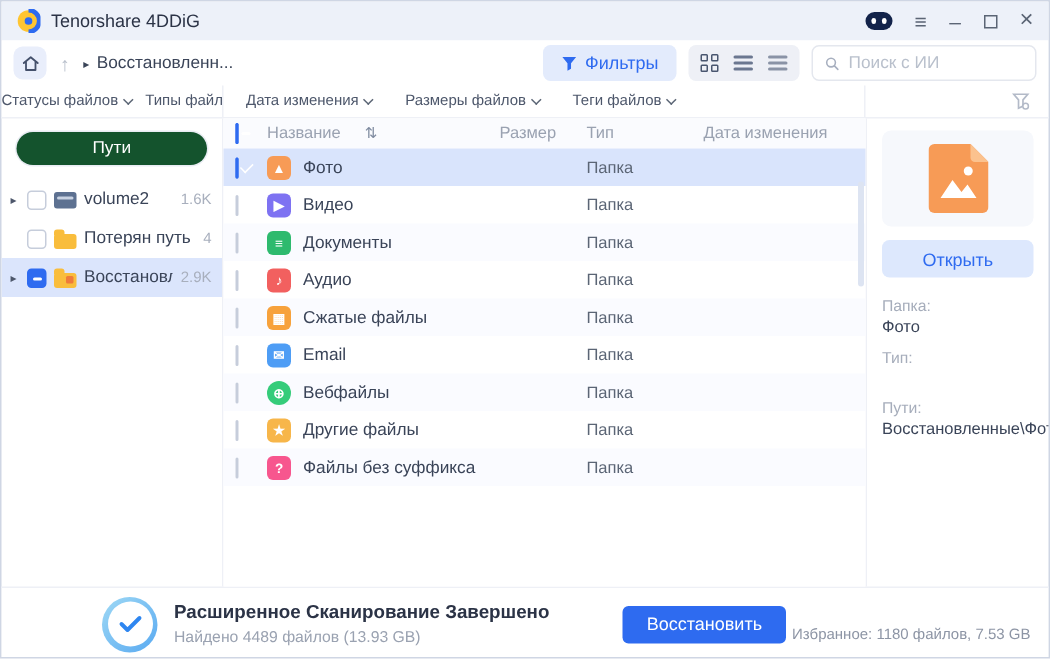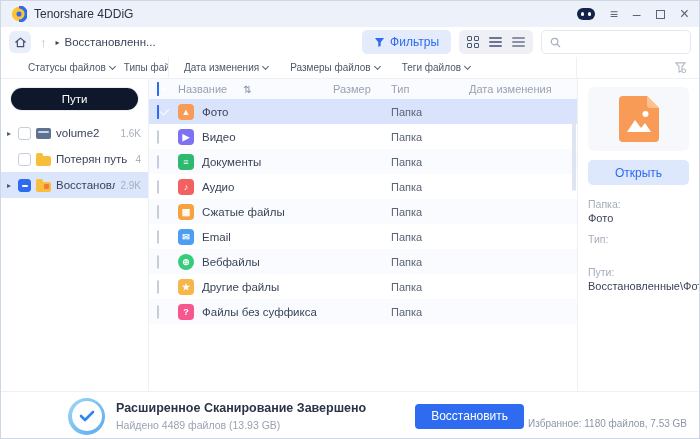--- a/index.html
+++ b/index.html
@@ -32,33 +32,33 @@
   .vt-lines { width:13px; height:10px; display:flex; flex-direction:column; justify-content:space-between; }
   .vt-lines i { height:1.6px; background:#8a93a6; border-radius:1px; }
   .vt-lines.dark i { background:#6b7790; }
   .search-box { width:150px; height:24px; border:1px solid #e4e7ee; border-radius:5px; display:flex; align-items:center; padding:0 8px; gap:6px; background:#fff; }
   .search-box input { border:none; outline:none; width:100%; font-size:11.5px; font-family:"Liberation Sans",sans-serif; color:#3a4458; background:transparent; }
   .search-box input::placeholder { color:#b9c0cc; }
 
   
   .filterbar { height:22px; background:#fff; border-bottom:1px solid #eef0f6; display:flex; font-size:10px; color:#4d576b; }
   .fseg { display:flex; align-items:center; }
-  .fseg-left { width:148px; padding-left:7px; gap:9px; border-right:1px solid #eef0f6; overflow:hidden;margin-left:20px; }
+  .fseg-left { width:148px; gap:9px; border-right:1px solid #eef0f6; overflow:hidden; }
   .fseg-mid { flex:1; padding-left:15px; gap:22px; border-right:1px solid #eef0f6; }
   .fseg-right { width:122px; justify-content:flex-end; padding-right:12px; }
   .f-item { display:flex; align-items:center; gap:4px; white-space:nowrap; }
   .chev { width:5px; height:5px; border-right:1.4px solid #5b6575; border-bottom:1.4px solid #5b6575; transform:rotate(45deg); margin-top:-3px; }
 
   
   .content { height:312px; display:flex; }
 
   .sidebar { width:148px; border-right:1px solid #eef0f6; padding-top:5px; }
   .tabs { margin:3px 9px 9px; background:#f4f6fa; border:1px solid #e9ecf3; border-radius:13px; display:flex; height:24px; }
   .tab { flex:1; display:flex; align-items:center; justify-content:center; font-size:11.5px; color:#59657c; border-radius:12px; }
-  .tab.active { background:#0f172a; color:#fff; }
+  .tab.active { background:#14532d; color:#fff; }
   .tree-item { height:26px; display:flex; align-items:center; padding:0 7px 0 4px; gap:5px; font-size:11.5px; color:#3a4458; }
   .tree-item.selected { background:#dbe5fc; }
   .expander { width:8px; font-size:8px; color:#4d576b; text-align:center; flex:0 0 8px; }
   .count { margin-left:auto; color:#a8afbd; font-size:10px; }
   .tree-label { white-space:nowrap; overflow:hidden; }
 
   .cbx { width:13px; height:13px; border:1px solid #c6cddb; border-radius:3px; background:#fff; position:relative; flex:0 0 13px; }
   .cbx.checked, .cbx.indet { background:#2e6bf0; border-color:#2e6bf0; }
   .cbx.checked::after { content:""; position:absolute; left:3.5px; top:1px; width:4px; height:7px; border-right:1.5px solid #fff; border-bottom:1.5px solid #fff; transform:rotate(45deg); }
   .cbx.indet::after { content:""; position:absolute; left:2.5px; top:5px; width:6px; height:2px; background:#fff; border-radius:1px; }
@@ -159,20 +159,21 @@
           <i></i>
           <i></i>
           <i></i>
         </span>
     </div>
     <div class="search-box">
       <svg width="11" height="11" viewBox="0 0 12 12">
         <circle cx="5" cy="5" r="3.6" fill="none" stroke="#a7afbf" stroke-width="1.3"></circle>
         <path d="M7.8 7.8 L10.6 10.6" stroke="#a7afbf" stroke-width="1.3" stroke-linecap="round"></path>
       </svg>
+      <input value="" placeholder="Поиск с ИИ" style="">
     </div>
   </div>
 </div>
 
 <div class="filterbar">
   <div class="fseg fseg-left">
     <span class="f-item">
         <span>Статусы файлов</span>
         <span class="chev"></span>
       </span>

